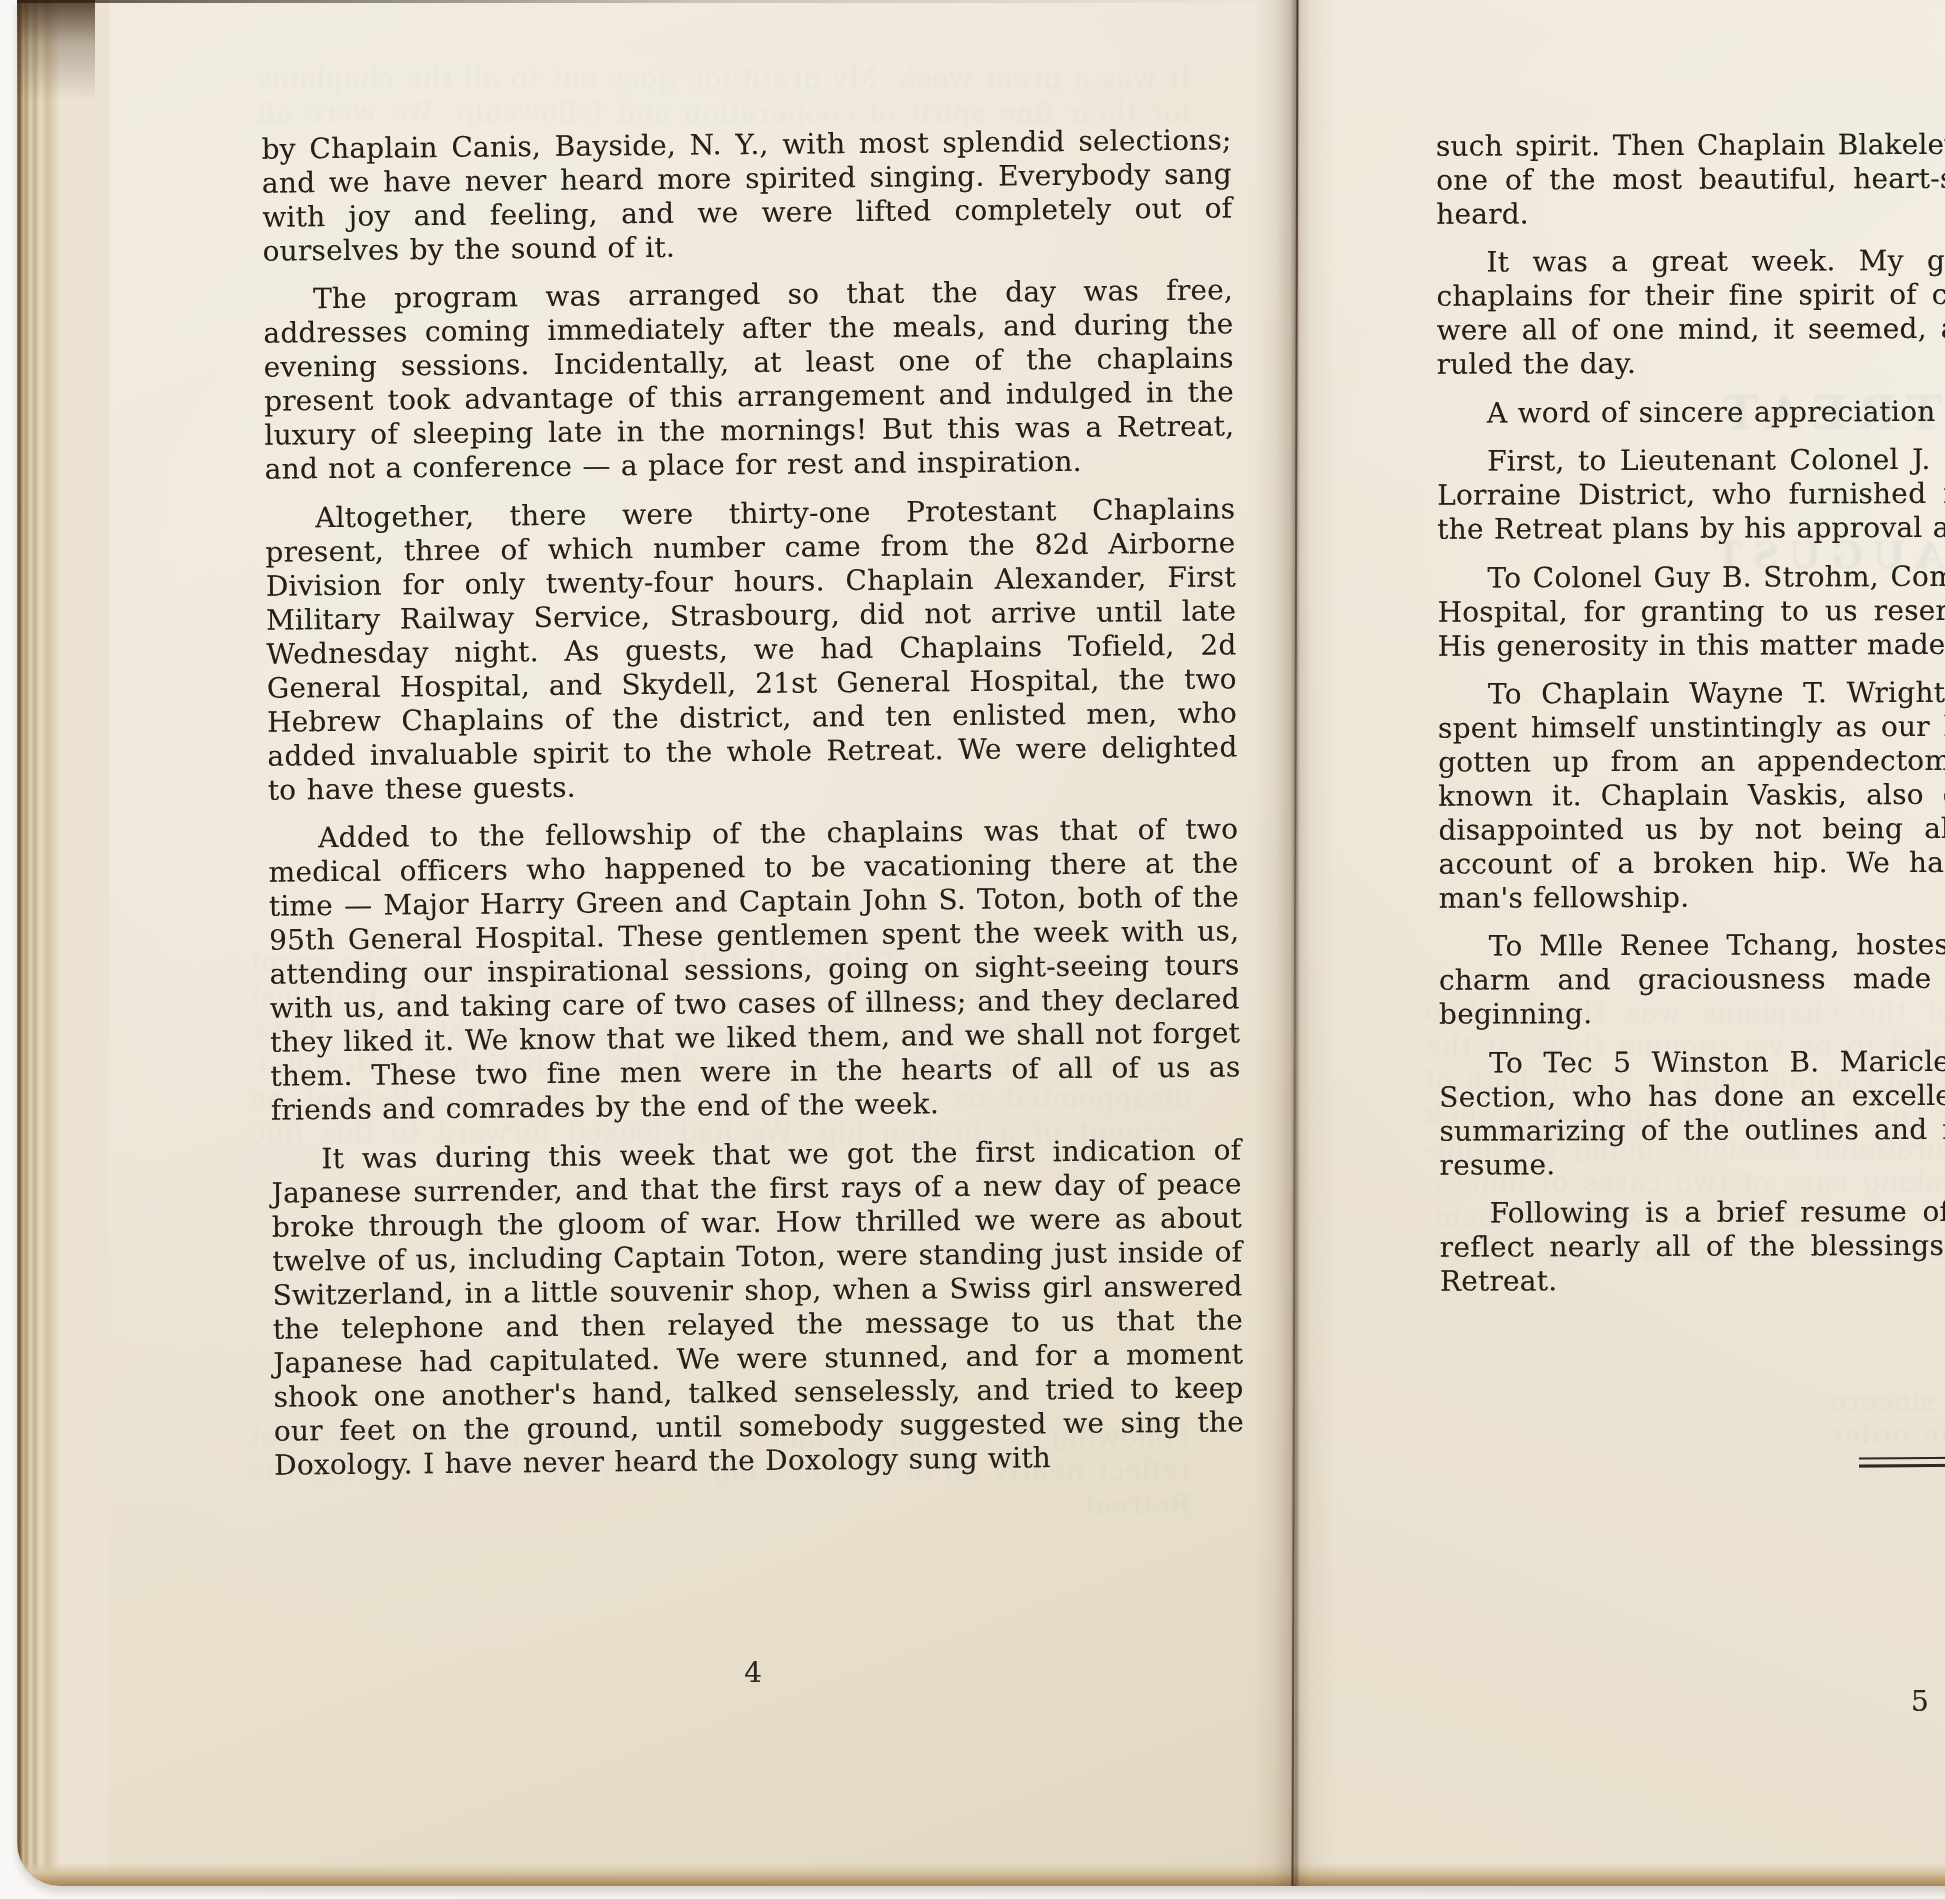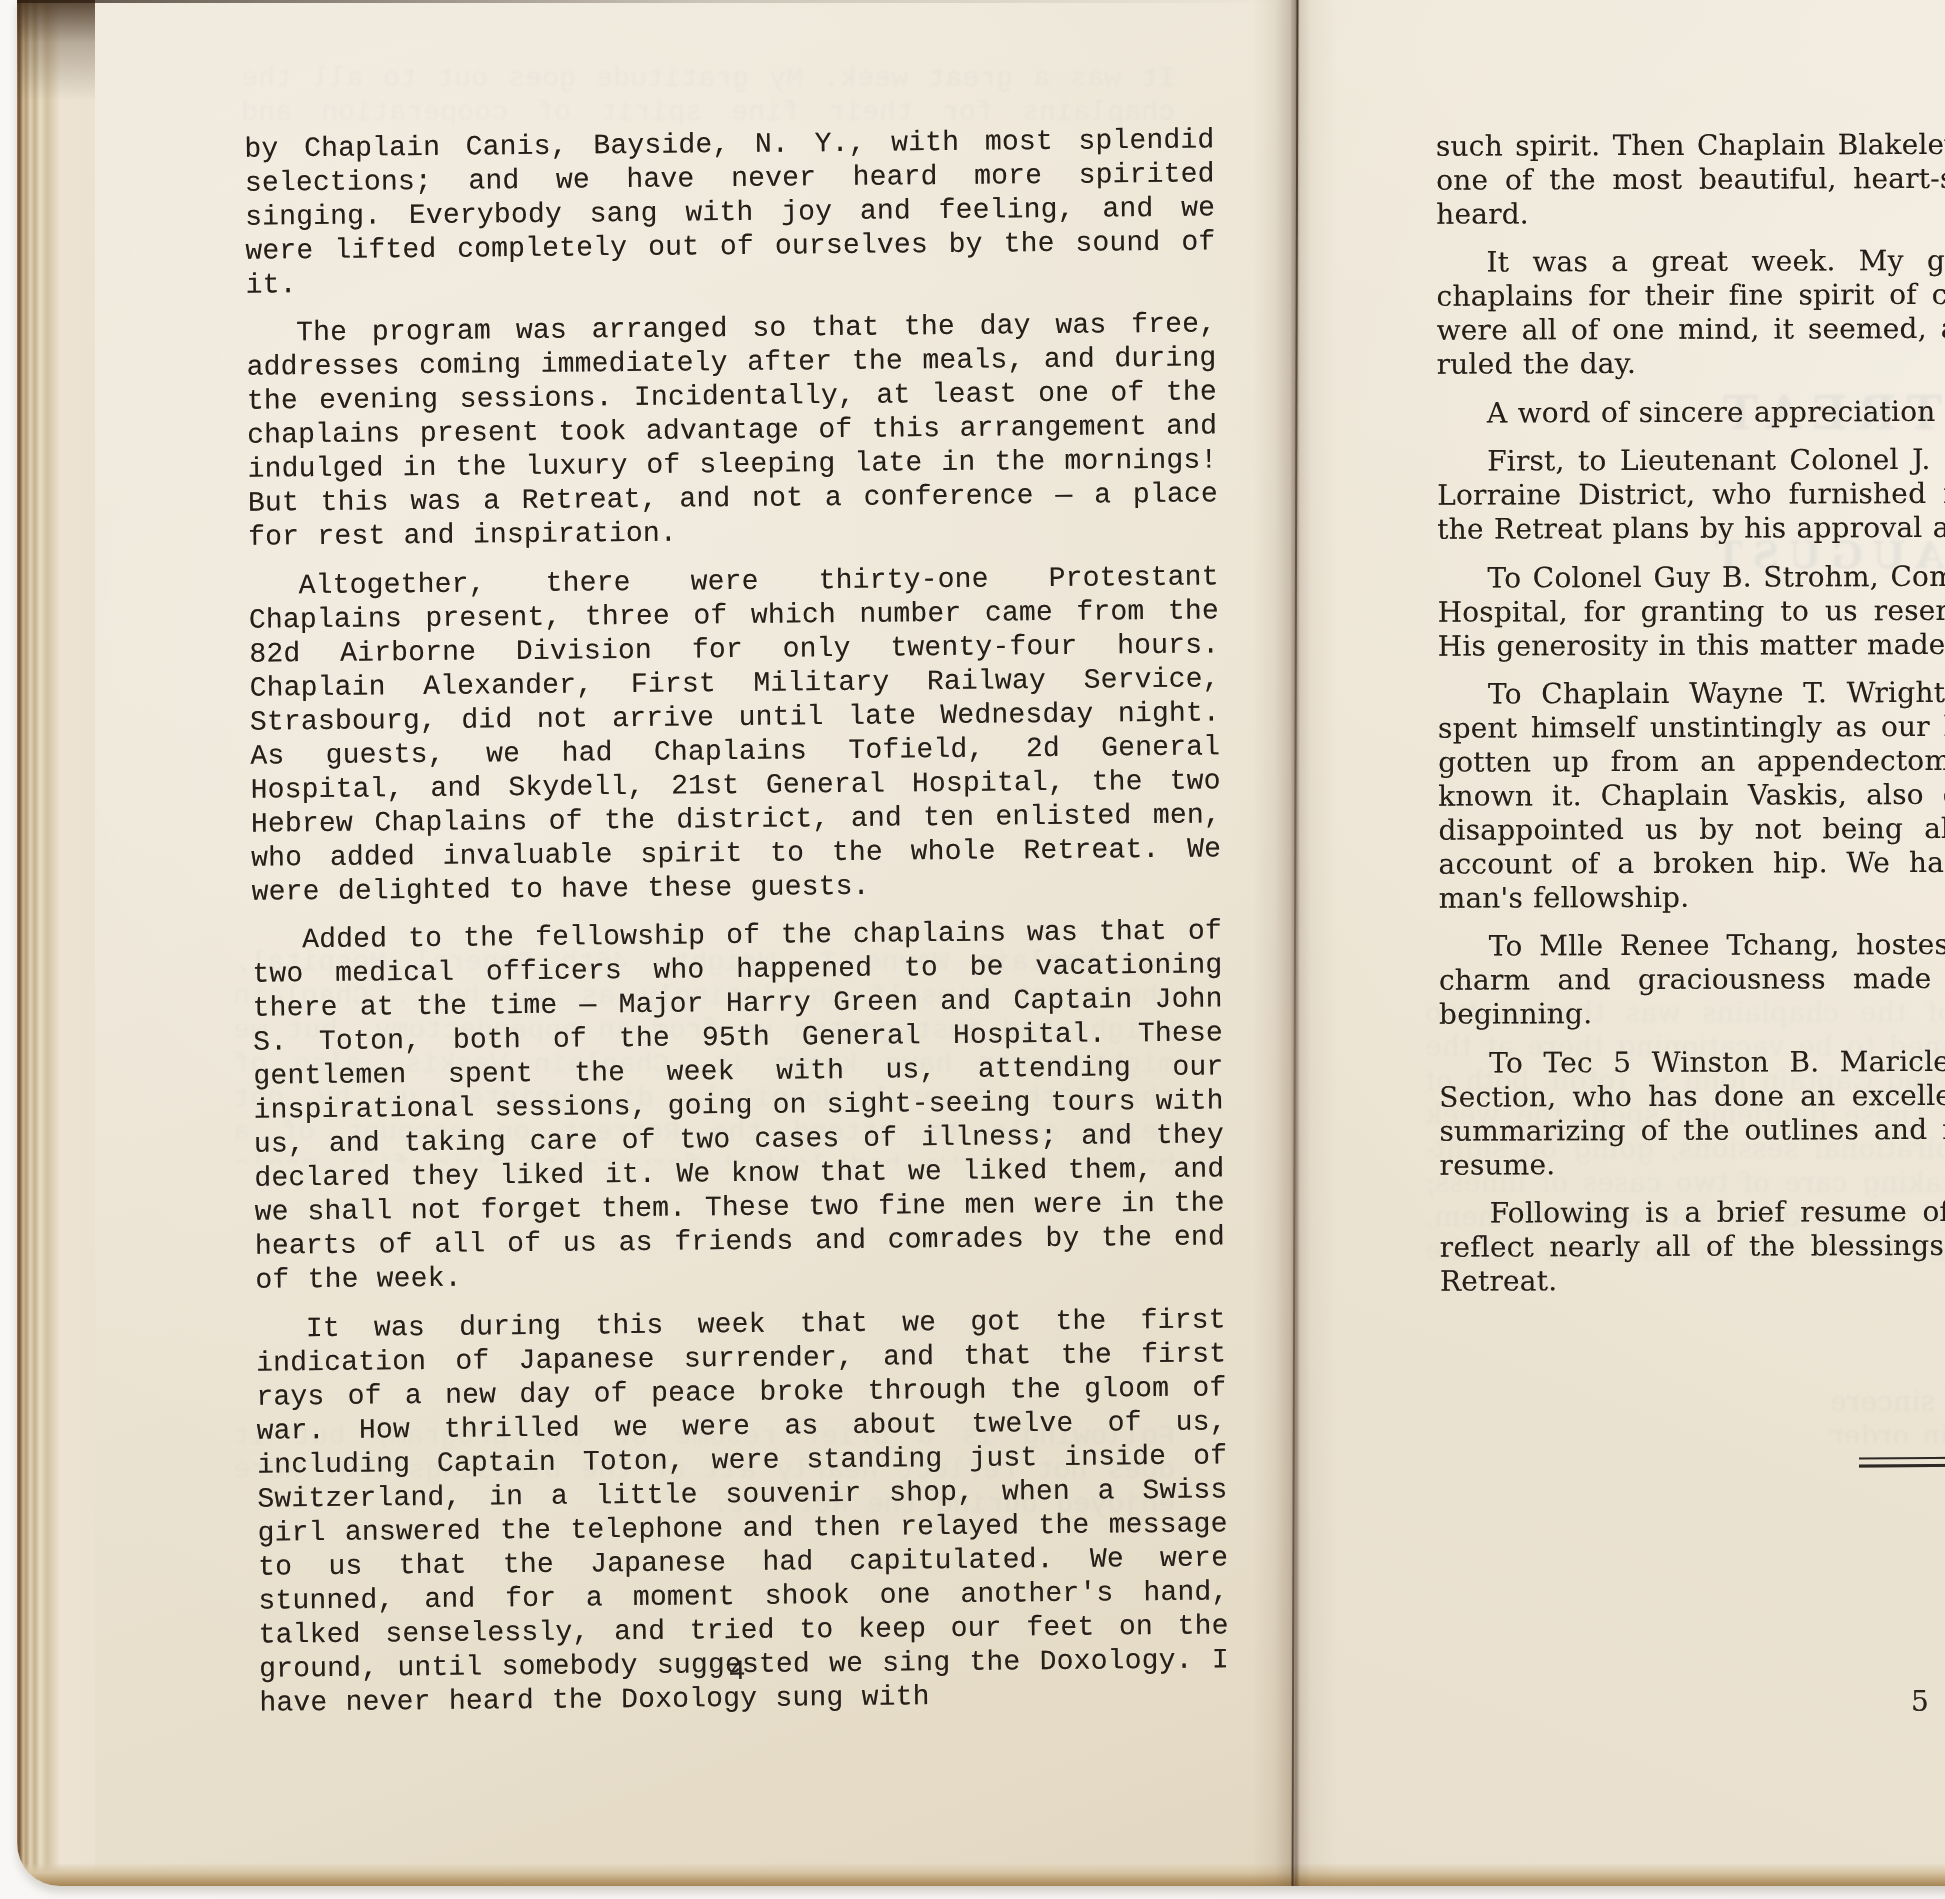--- a/index.html
+++ b/index.html
@@ -51,25 +51,24 @@
   }
   .gutter::before{
     content:"";position:absolute;left:42px;top:0;width:1.9px;height:100%;
     background:linear-gradient(180deg, rgba(51,33,19,.8), rgba(90,64,42,.45) 55%, rgba(51,33,19,.7));
     transform:rotate(.15deg);
   }
 
   
   .page{position:absolute;top:0;height:1886px;}
   .page.left-paper{
-    left:76px;width:1198px;
+    left:92px;width:1198px;
     background:
       radial-gradient(120% 90% at 32% 35%, rgba(255,255,255,.25), rgba(255,255,255,0) 62%),
       linear-gradient(160deg,#f0eadd 0%,#ece4d4 45%,#e7decb 80%,#e2d7c1 100%);
-    font-family: Liberation Mono, monospace;
   }
   .page.right-paper{
     left:1276px;width:1247px;
     background:
       radial-gradient(120% 90% at 60% 28%, rgba(255,255,255,.28), rgba(255,255,255,0) 60%),
       linear-gradient(200deg,#f1ebde 0%,#ede5d5 50%,#e8dfcd 100%);
   }
 
   
   .text-block{position:absolute;color:#261f19;text-shadow:0 0 0.4px rgba(38,31,25,.45);}

